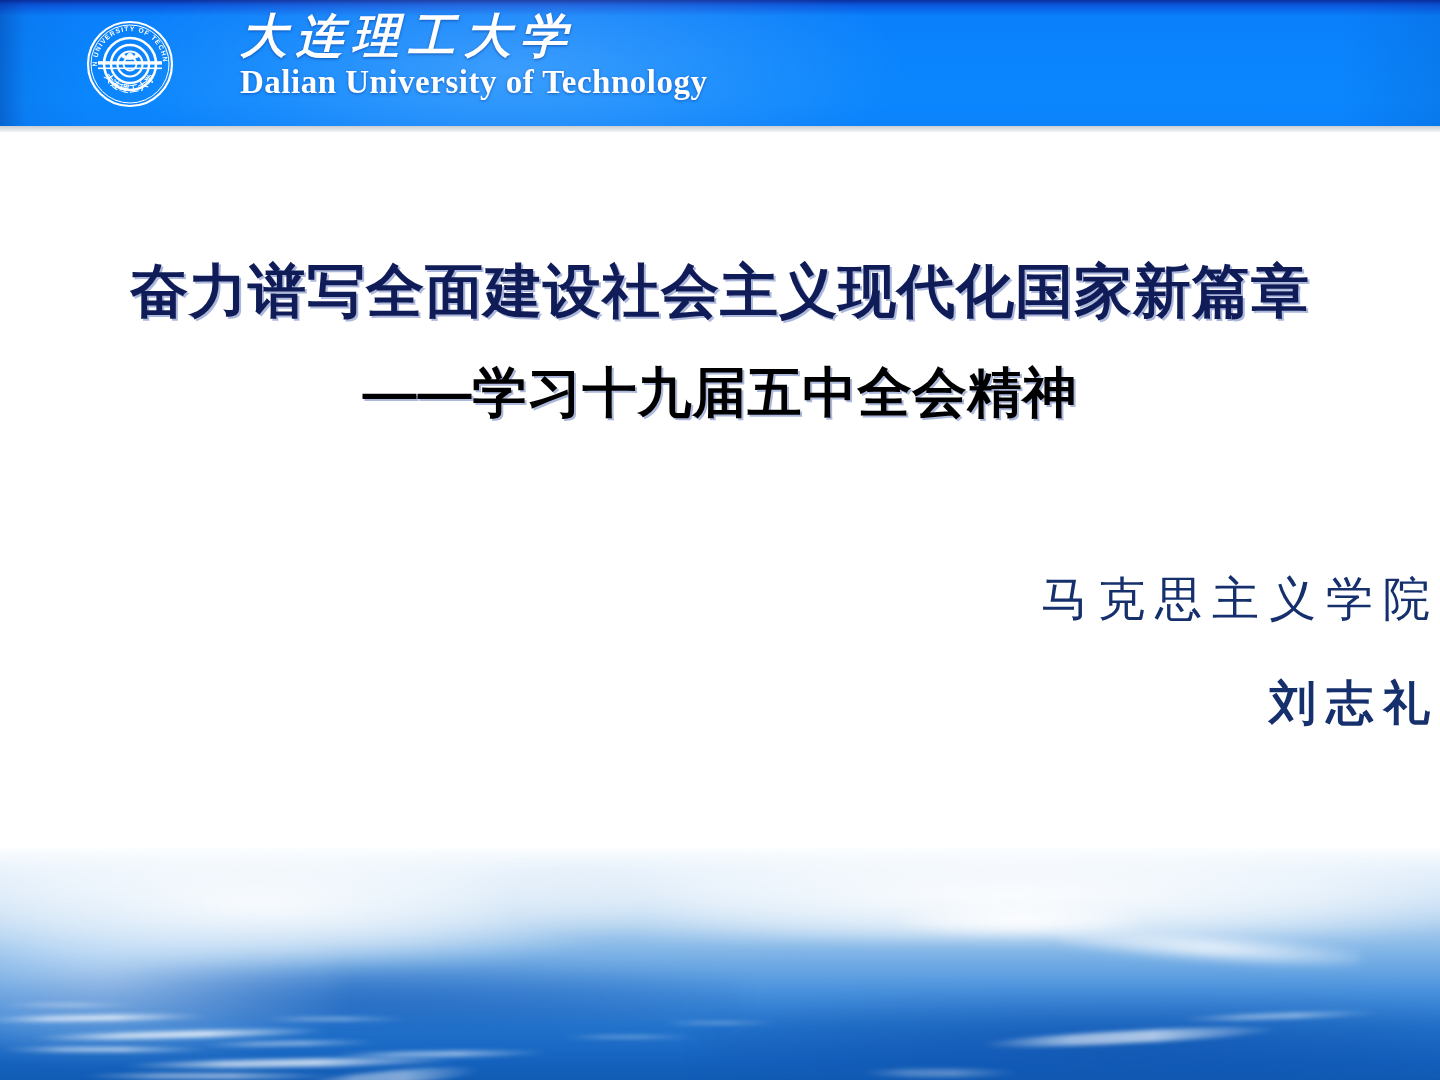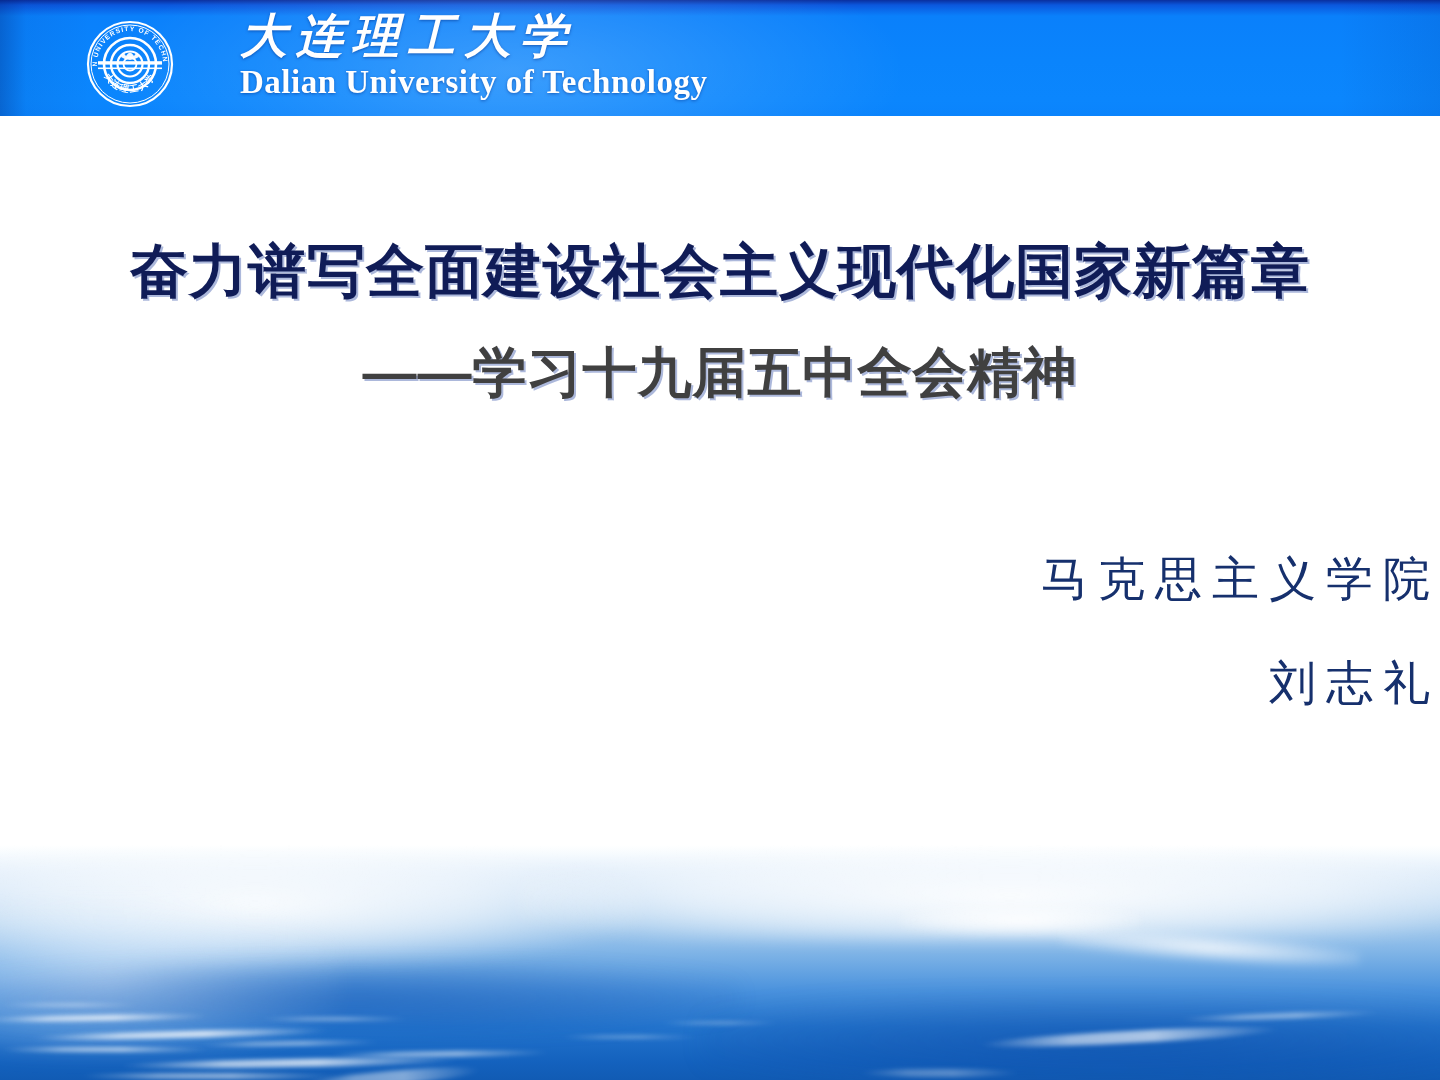--- a/index.html
+++ b/index.html
@@ -110,21 +110,21 @@
     letter-spacing: 0.5px;
     color: #ffffff;
     white-space: nowrap;
     text-shadow: 0 1px 3px rgba(0,40,130,0.5);
   }
 
   
   .body-area {
     position: absolute;
     left: 0;
-    top: 116px;
+    top: 136px;
     width: 1440px;
     height: 713px;
     background: #ffffff;
   }
 
   .title-block {
     position: absolute;
     left: 0;
     top: 125px;
     width: 1440px;
@@ -140,21 +140,21 @@
     text-shadow: 2px 2px 0 rgba(58,86,170,0.42);
     white-space: nowrap;
   }
   .slide-subtitle {
     margin-top: 42px;
     font-family: "Liberation Sans", "DejaVu Sans", sans-serif;
     font-weight: 700;
     font-size: 54px;
     line-height: 1.05;
     letter-spacing: 1px;
-    color: #404040;
+    color: #000000;
     text-shadow: 2px 2px 0 rgba(58,86,170,0.42);
     white-space: nowrap;
   }
 
   .presenter-block {
     position: absolute;
     left: 0;
     top: 438px;
     width: 1440px;
     text-align: right;
@@ -164,21 +164,21 @@
     font-weight: 400;
     font-size: 47px;
     letter-spacing: 10px;
     line-height: 1.1;
     color: #16306d;
     white-space: nowrap;
   }
   .presenter-name {
     margin-top: 52px;
     font-family: "Liberation Serif", "DejaVu Serif", serif;
-    font-weight: 400;
+    font-weight: 700;
     font-size: 47px;
     letter-spacing: 10px;
     line-height: 1.1;
     color: #16306d;
     white-space: nowrap;
   }
 
   
   .sky-photo {
     position: absolute;

